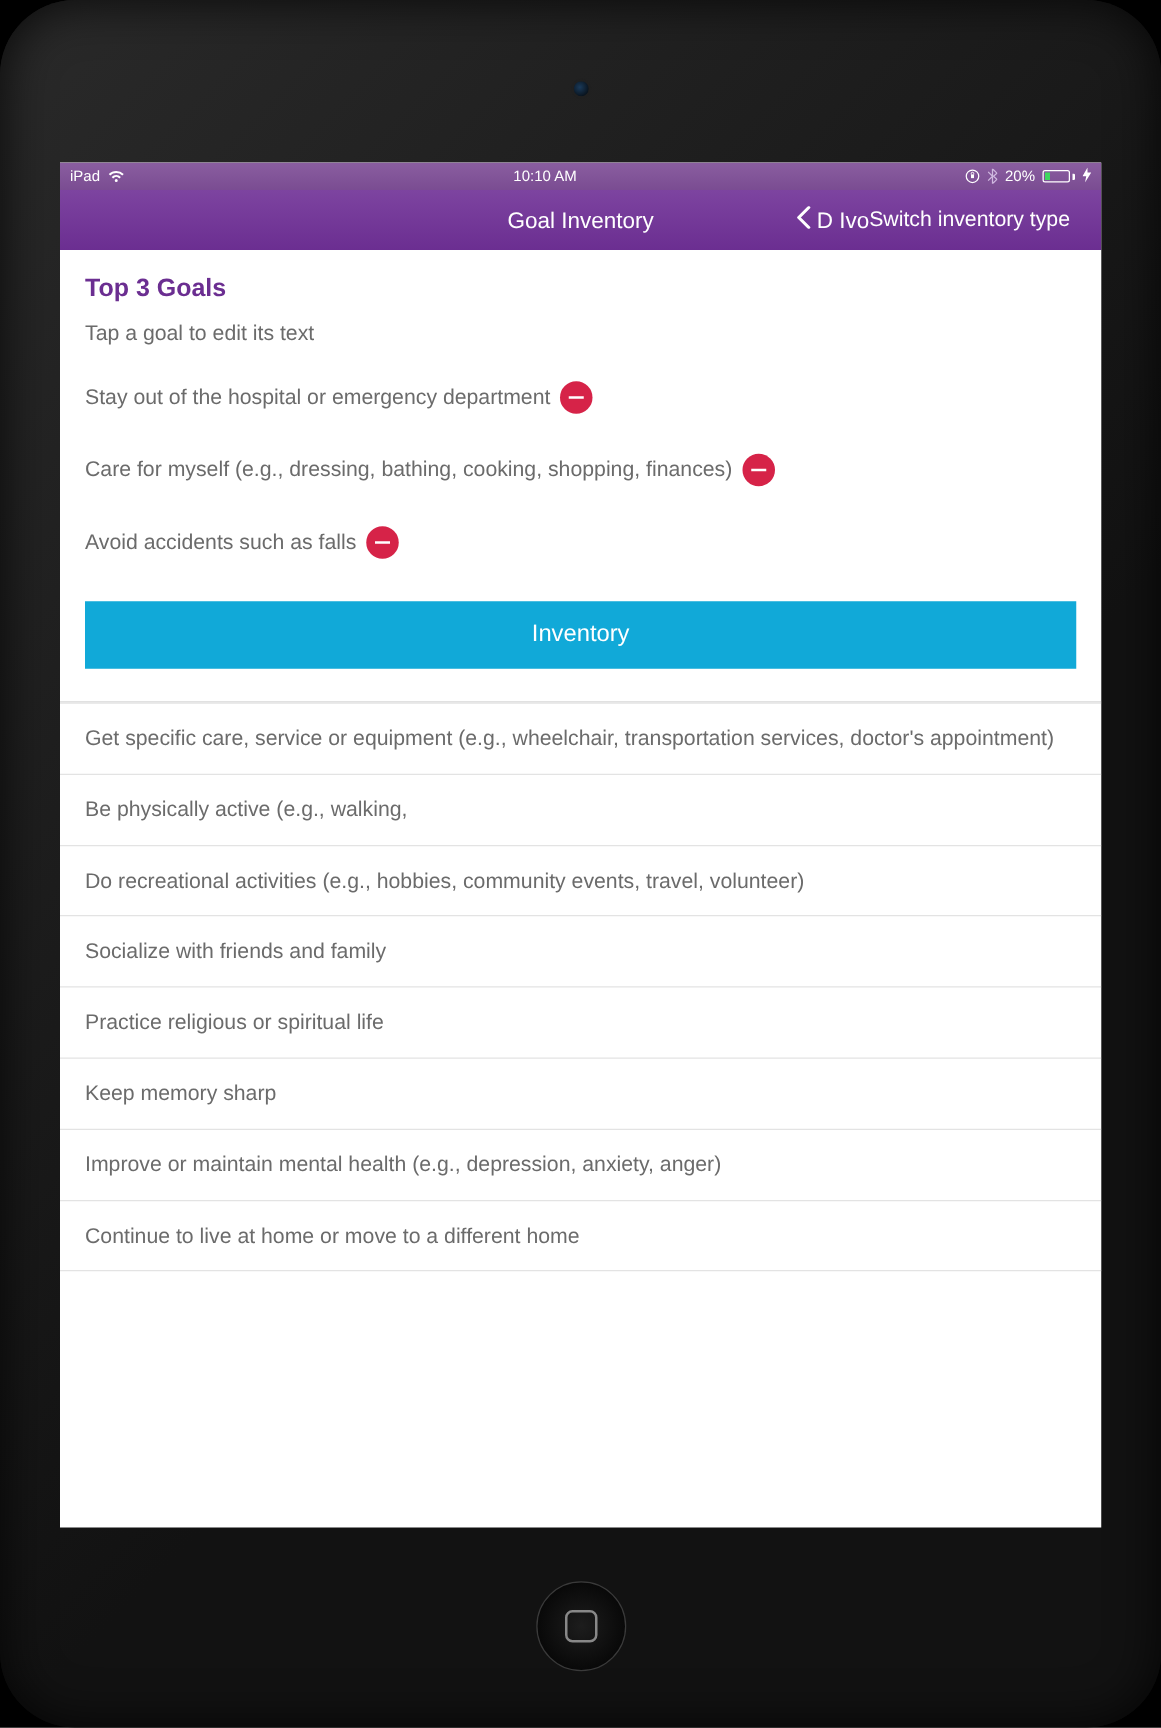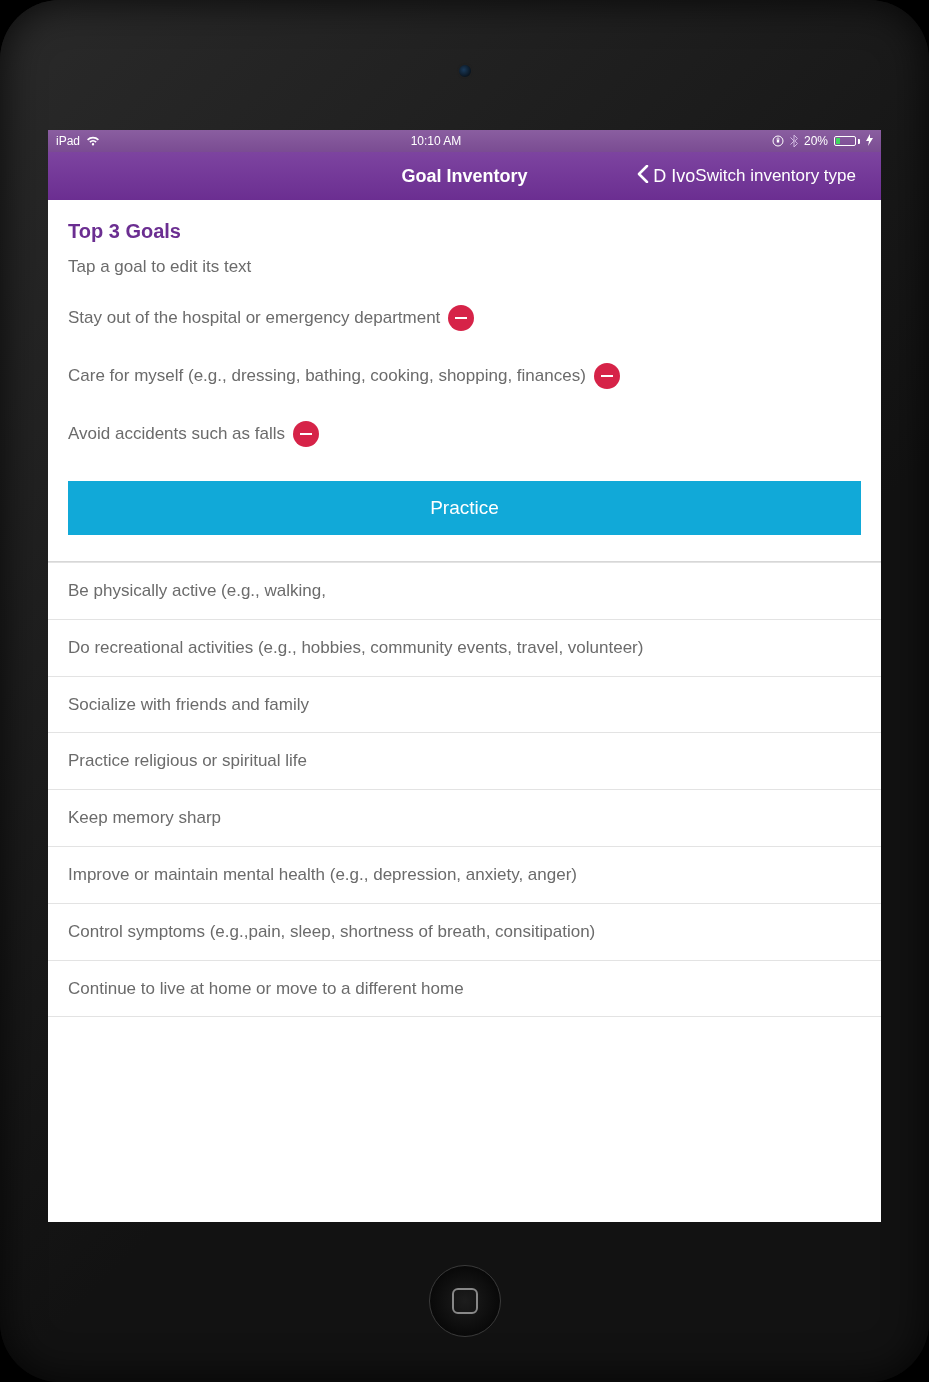--- a/index.html
+++ b/index.html
@@ -52,21 +52,21 @@
   .navbar {
     height: 48px;
     background: #6b2e91;
     background: linear-gradient(#7d44a0, #6b2e91);
     color: #fff;
     display: flex; align-items: center; justify-content: flex-end;
     padding: 0 25px;
     font-size: 18px;
   }
   .nav-left { display:flex; align-items:center; gap:4px; cursor:pointer; }
-  .nav-title { font-weight:700; position:absolute; left:50%; transform:translateX(-50%); }
+  .nav-title { font-weight:400; position:absolute; left:50%; transform:translateX(-50%); }
   .nav-right { font-size:17px; cursor:pointer; }
 
   
   .content { background:#fff; }
   .top-section { padding: 20px 36px 8px 20px; }
   .section-title { color:#6b2e91; font-weight:700; font-size:20px; margin-bottom:14px; }
   .section-sub { color:#6b6b6b; font-size:17px; margin-bottom:12px; }
   .goal-row { display:flex; align-items:center; justify-content: flex-start; gap:8px; padding:16px 0; }
   .goal-text { color:#6b6b6b; font-size:17px; flex:0 1 auto; max-width: 560px; }
   .remove-btn {
@@ -174,32 +174,32 @@
           </span>
         </div>
         <div class="goal-row">
           <span class="goal-text">Avoid accidents such as falls</span>
           <span class="remove-btn">
             <span class="bar"></span>
           </span>
         </div>
       </div>
 
-      <div class="continue-btn">Practice</div>
+      <div class="continue-btn">Inventory</div>
 
       <div class="divider-strong"></div>
 
       <div class="list-section">
+        <div class="list-row">Get specific care, service or equipment (e.g., wheelchair, transportation services, doctor's appointment)</div>
         <div class="list-row">Be physically active (e.g., walking,</div>
         <div class="list-row">Do recreational activities (e.g., hobbies, community events, travel, volunteer)</div>
         <div class="list-row">Socialize with friends and family</div>
         <div class="list-row">Practice religious or spiritual life</div>
         <div class="list-row">Keep memory sharp</div>
         <div class="list-row">Improve or maintain mental health (e.g., depression, anxiety, anger)</div>
-        <div class="list-row">Control symptoms (e.g.,pain, sleep, shortness of breath, consitipation)</div>
         <div class="list-row">Continue to live at home or move to a different home</div>
       </div>
 
     </div>
 
   </div>
 
   <div class="home-btn">
     <div class="home-sq"></div>
   </div>

